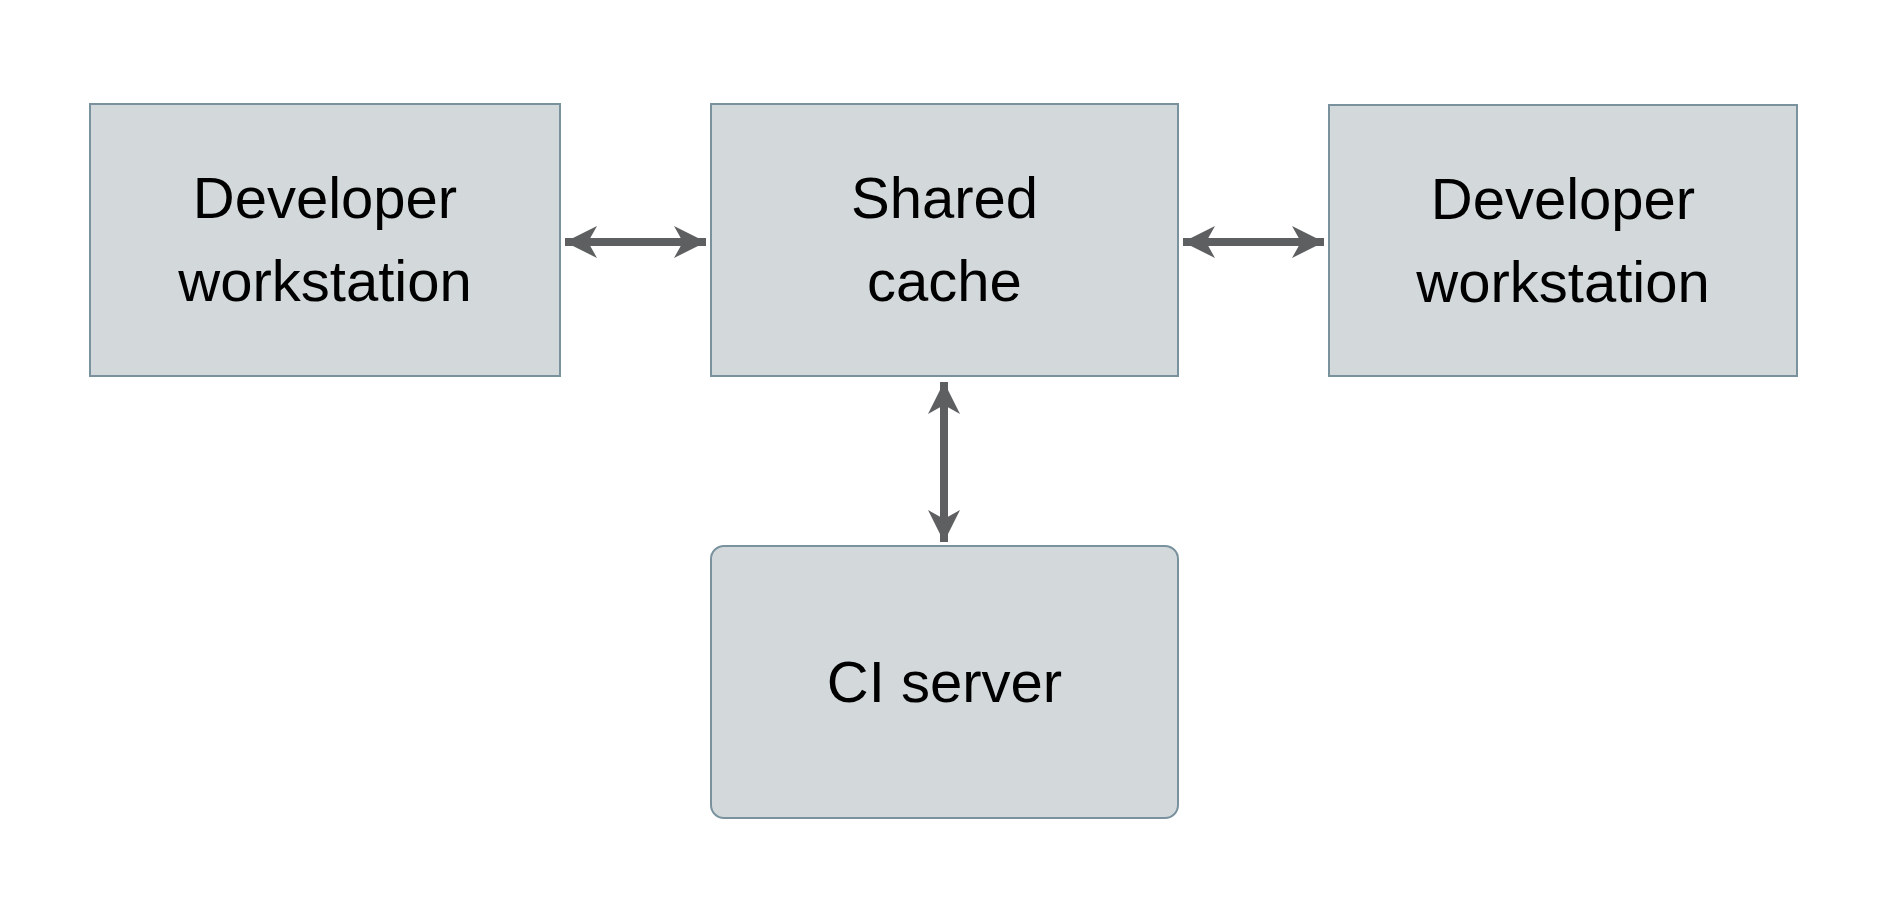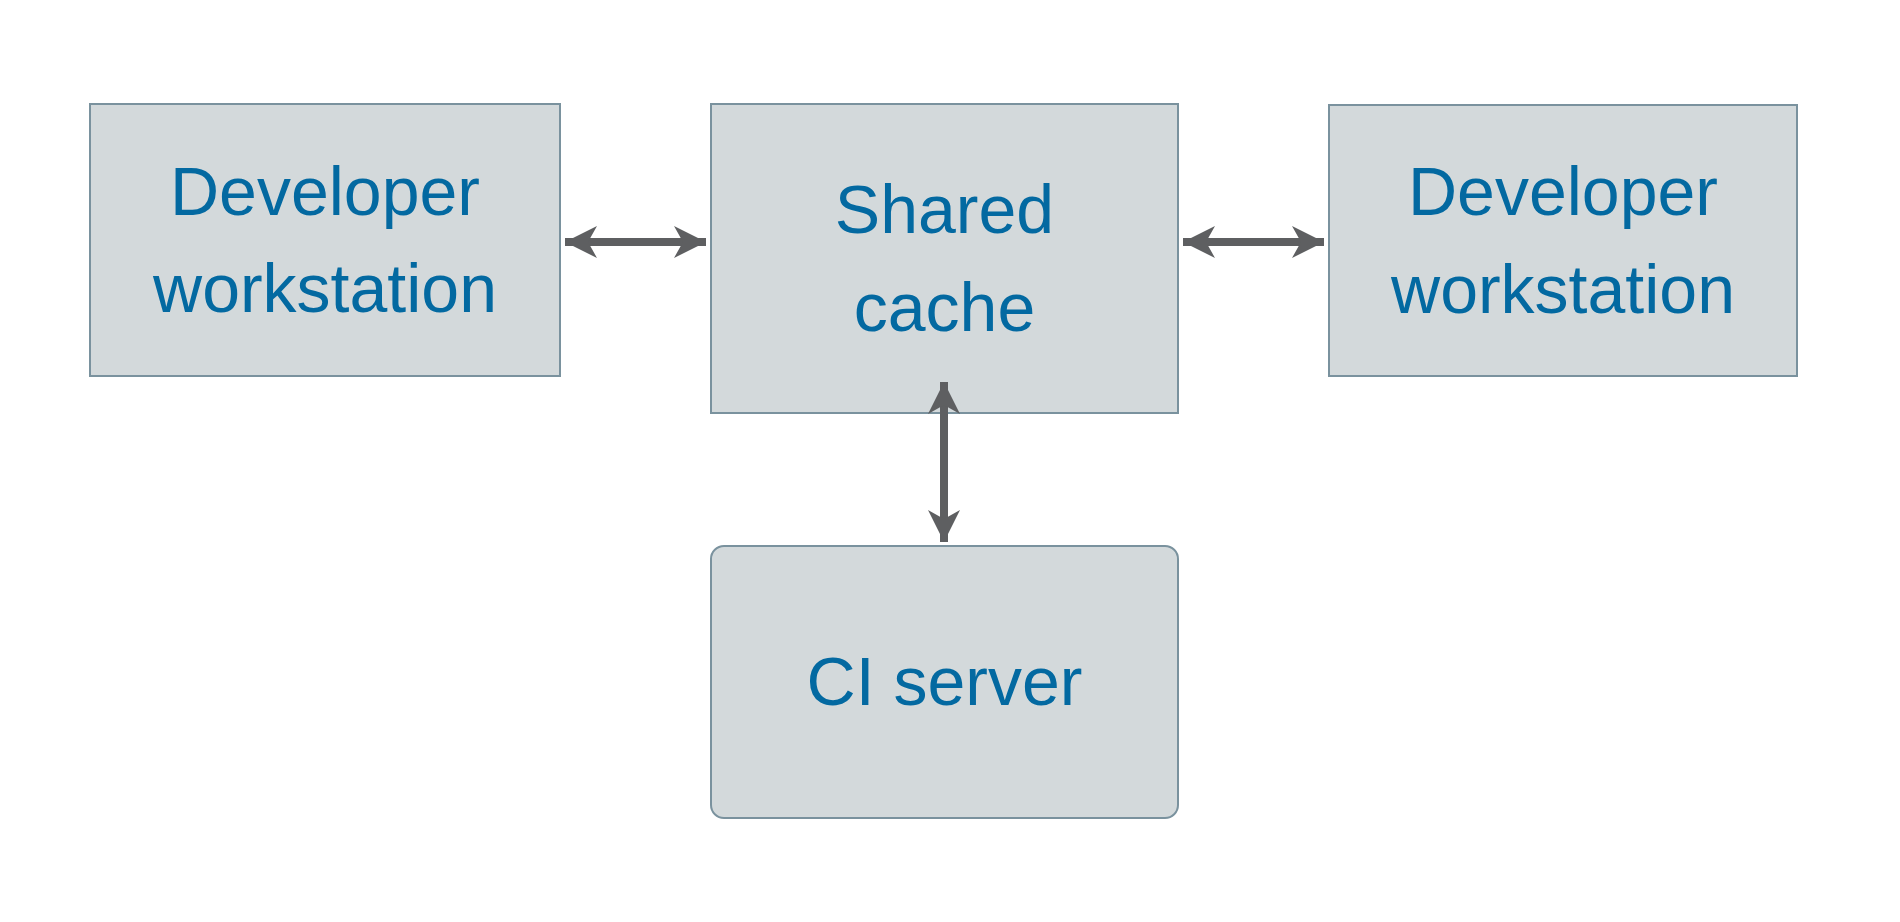--- a/index.html
+++ b/index.html
@@ -19,28 +19,28 @@
     position: absolute;
     box-sizing: border-box;
     background: #d3d9db;
     border: 2px solid #7a929e;
     display: flex;
     align-items: center;
     justify-content: center;
     text-align: center;
   }
   .node-label {
-    font-size: 68px;
+    font-size: 58px;
     line-height: 1.43;
-    color: #0369a1;
+    color: #000000;
     white-space: pre-line;
     letter-spacing: 0px;
   }
   .node-dev-left   { left: 89px;   top: 103px; width: 472px; height: 274px; }
-  .node-shared     { left: 710px;  top: 103px; width: 469px; height: 311px; }
+  .node-shared     { left: 710px;  top: 103px; width: 469px; height: 274px; }
   .node-dev-right  { left: 1328px; top: 104px; width: 470px; height: 273px; }
   .node-ci         { left: 710px;  top: 545px; width: 469px; height: 274px; border-radius: 14px; }
   .arrows-layer {
     position: absolute;
     left: 0;
     top: 0;
     width: 1900px;
     height: 922px;
     pointer-events: none;
   }

